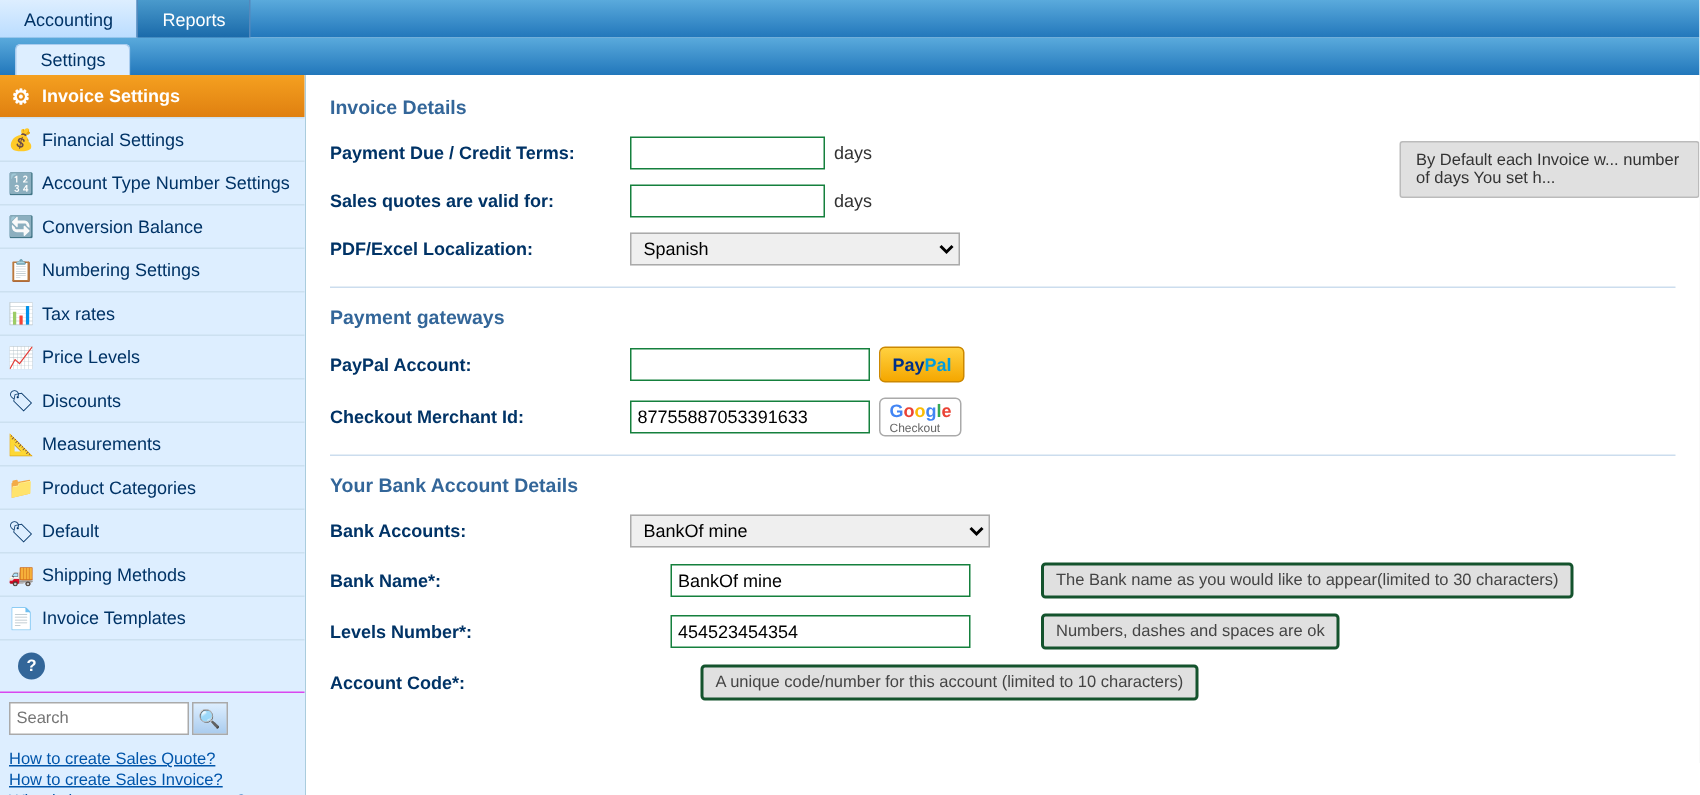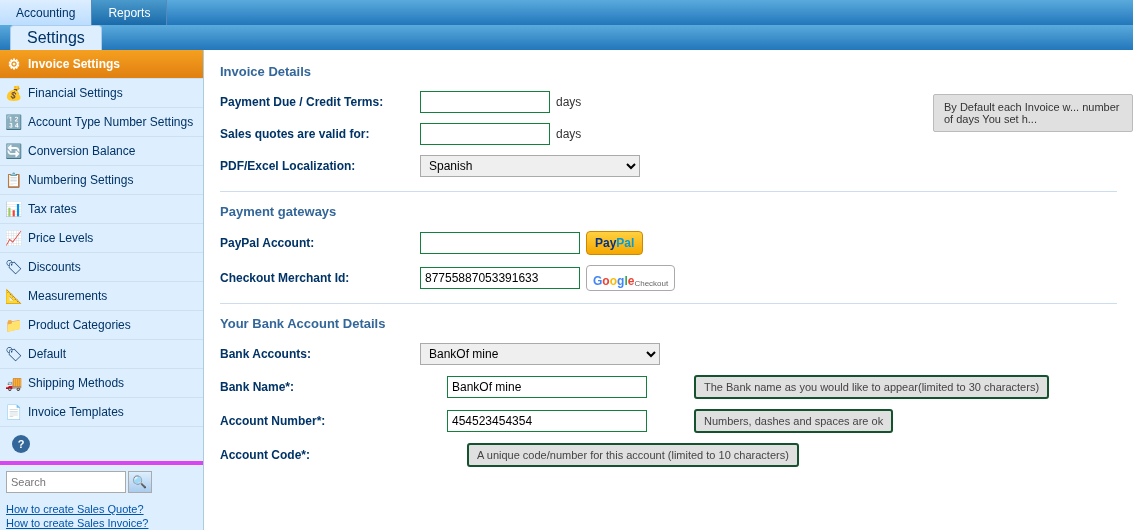--- a/index.html
+++ b/index.html
@@ -31,21 +31,21 @@
     .settings-tab-row {
       background: linear-gradient(to bottom, #5aaadc, #2277bb);
       height: 25px;
       display: flex;
       align-items: flex-end;
       padding-left: 10px;
     }
     .settings-tab {
       background: #ddeeff;
       padding: 3px 16px;
-      font-size: 16px;
+      font-size: 12px;
       color: #003366;
       border-top-left-radius: 4px;
       border-top-right-radius: 4px;
       cursor: pointer;
       border: 1px solid #aaccee;
       border-bottom: none;
     }
 
     
     .main-layout {
@@ -93,21 +93,21 @@
       font-size: 12px;
       color: #003366;
     }
     .sidebar-item.active .item-label { color: #fff; }
 
     
     .sidebar-search {
       display: flex;
       align-items: center;
       padding: 6px 6px;
-      border-top: 4px solid #d946ef;
+      border-top: 1px solid #d946ef;
     }
     .sidebar-search input {
       width: 120px;
       height: 22px;
       border: 1px solid #aaaaaa;
       font-size: 11px;
       padding: 2px 4px;
     }
     .sidebar-search-btn {
       width: 24px;
@@ -224,22 +224,22 @@
     .google-btn {
       background: white;
       border: 1px solid #aaaaaa;
       border-radius: 4px;
       padding: 2px 6px;
       cursor: pointer;
       margin-left: 6px;
       font-size: 10px;
       height: 26px;
       display: inline-flex;
-      align-items: flex-end;
-      flex-direction: row;
+      align-items: flex-start;
+      flex-direction: column;
       justify-content: center;
     }
 
     
     .bank-dropdown-wrapper {
       display: flex;
       align-items: center;
     }
     .bank-dropdown {
       width: 240px;
@@ -435,21 +435,21 @@
       </div>
     </div>
 
     <div class="form-row-with-tip">
       <div class="form-label">Bank Name*:</div>
       <input type="text" class="form-input" style="width: 200px;" value="BankOf mine">
       <div class="tip-box">The Bank name as you would like to appear(limited to 30 characters)</div>
     </div>
 
     <div class="form-row-with-tip">
-      <div class="form-label">Account Number*:</div>
+      <div class="form-label">Levels Number*:</div>
       <input type="text" class="form-input" style="width: 200px;" value="454523454354">
       <div class="tip-box">Numbers, dashes and spaces are ok</div>
     </div>
 
     <div class="form-row-with-tip">
       <div class="form-label">Account Code*:</div>
       <div class="tip-box">A unique code/number for this account (limited to 10 characters)</div>
     </div>
 
   </div>

